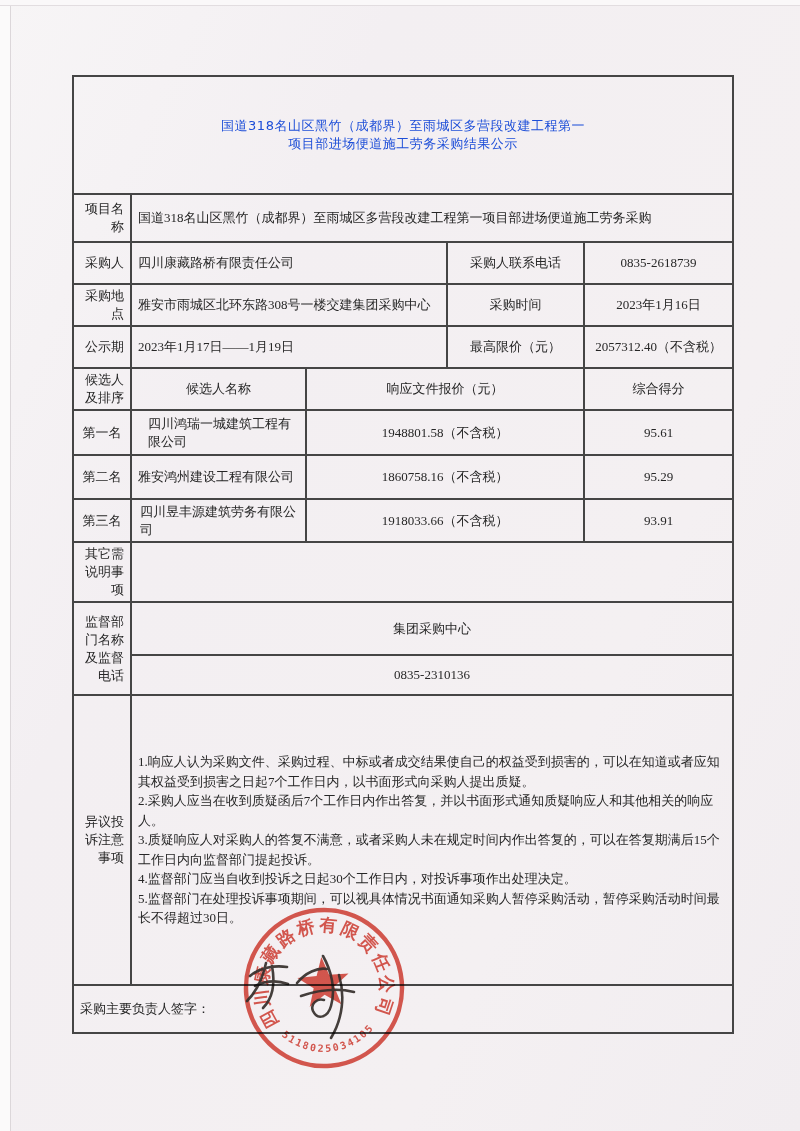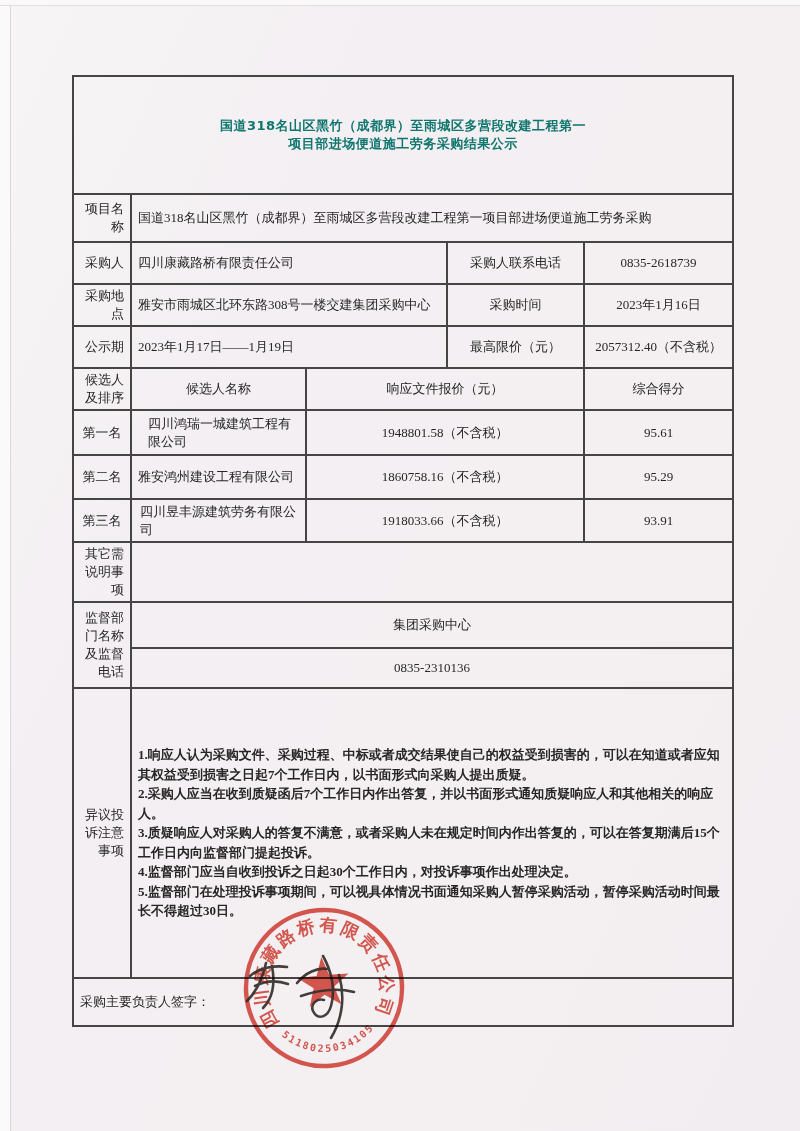--- a/index.html
+++ b/index.html
@@ -31,28 +31,28 @@
   table.doc td{
     border:2px solid #454545;
     font-size:13px;line-height:18px;
     padding:2px 6px;
     vertical-align:middle;
     word-break:break-all;
   }
   td.title-cell{
     height:112px;text-align:center;vertical-align:middle;
     font-family:"DejaVu Sans","Liberation Sans",sans-serif;
-    font-weight:bold;font-size:23px;line-height:37px;color:#0f766e;
+    font-weight:normal;font-size:23px;line-height:37px;color:#1d4ed8;
     letter-spacing:0.5px;
   }
   td.lbl{ text-align:right; }
   td.val{ text-align:left; padding-left:8px;border-radius:11px; }
   td.ctr{ text-align:center; }
   td.objection-text{ vertical-align:middle; padding:6px 10px; }
-  td.objection-text p{ margin:0; text-align:left; line-height:19.5px;font-weight:bold; }
+  td.objection-text p{ margin:0; text-align:left; line-height:19.5px; }
   td.sig-cell{ text-align:left; padding-left:10px; font-size:14px;margin-left:41px; }
   .overlay{
     position:absolute;left:0;top:0;
     mix-blend-mode:multiply;
     pointer-events:none;
   }
 </style>
 </head>
 <body>
 
@@ -129,21 +129,21 @@
     <td class="val" style="padding-left:8px">四川昱丰源建筑劳务有限公司</td>
     <td class="ctr" colspan="2">1918033.66（不含税）</td>
     <td class="ctr">93.91</td>
   </tr>
 
   <tr style="height:56px">
     <td class="lbl">其它需说明事项</td>
     <td class="val" colspan="4"></td>
   </tr>
 
-  <tr style="height:46px">
+  <tr style="height:53px">
     <td class="lbl" rowspan="2">监督部门名称及监督电话</td>
     <td class="ctr" colspan="4">集团采购中心</td>
   </tr>
   <tr style="height:40px">
     <td class="ctr" colspan="4">0835-2310136</td>
   </tr>
 
   <tr style="height:290px">
     <td class="lbl">异议投诉注意事项</td>
     <td class="objection-text" colspan="4">

